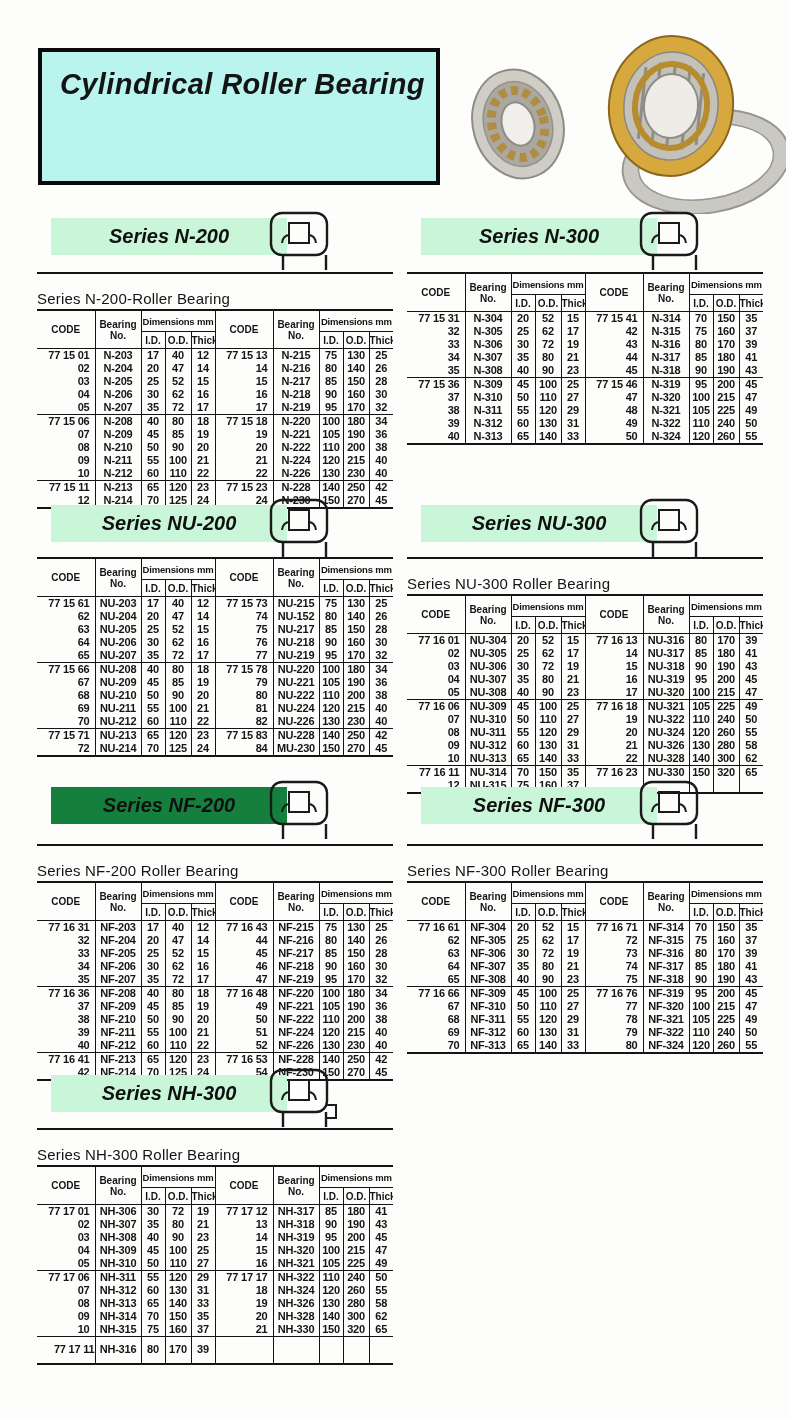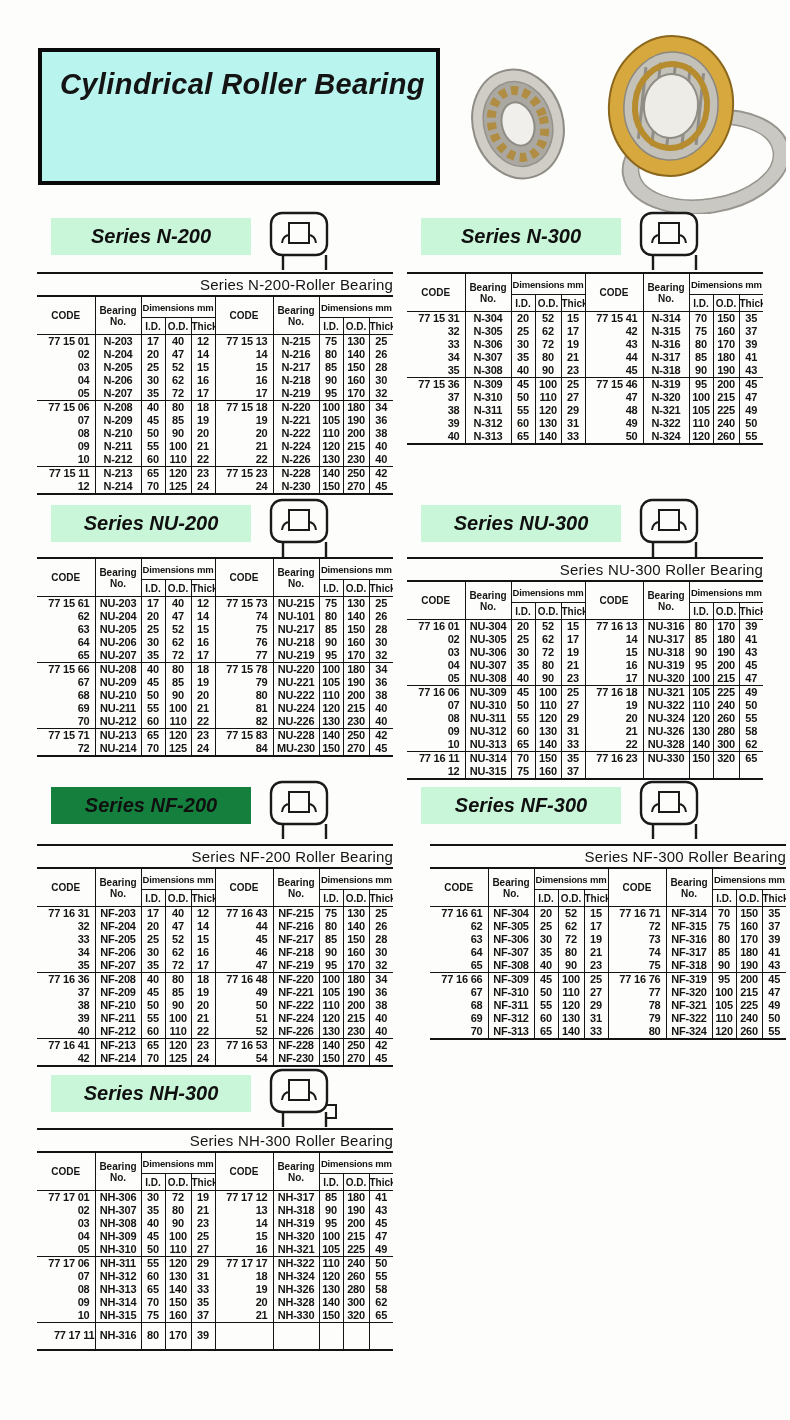--- a/index.html
+++ b/index.html
@@ -12,31 +12,31 @@
   .header-box {
     position:absolute; left:38px; top:48px; width:402px; height:137px;
     border:4px solid #0a0a0a; box-sizing:border-box; padding:16px 0 0 18px;
   }
   .title-en { font-size:29px; font-weight:bold; font-style:italic; letter-spacing:.4px; white-space:nowrap; }
   .title-ko { font-size:25px; font-weight:bold; margin-top:15px; }
   .photo { position:absolute; }
 
   
   .series-label {
-    position:absolute; width:200px; height:37px;
+    position:absolute; width:236px; height:37px;
     display:flex; align-items:center; justify-content:center;
     font-size:20px; font-weight:bold; font-style:italic; color:#101010;
   }
   .series-icon { position:absolute; }
 
   
   .rtable { position:absolute; width:356px; }
   .table-title {
-    border-top:2px solid #141414; text-align:right;
-    font-size:15px; padding:2px 0 2px 0; letter-spacing:.2px;
+    border-top:2px solid #141414; text-align:left;
+    font-size:15px; padding:16px 0 2px 0; letter-spacing:.2px;
   }
   .rtable table { width:100%; border-collapse:collapse; table-layout:fixed; border-bottom:2px solid #141414; }
   .rtable th, .rtable td {
     border-left:1px solid #141414; border-right:1px solid #141414;
     padding:0; overflow:hidden;
   }
   .rtable thead tr:first-child th { border-top:2px solid #141414; height:20px; }
   .rtable thead tr:last-child th { height:16px; border-top:1px solid #141414; }
   .rtable th { font-size:10px; font-weight:bold; text-align:center; }
   .rtable th.dims { font-size:9.5px; letter-spacing:-.2px; }
@@ -504,21 +504,21 @@
               <td class="dim">130</td>
               <td class="no-r">25</td>
             </tr>
             <tr>
               <td class="code no-l">62</td>
               <td class="bno">NU-204</td>
               <td class="dim">20</td>
               <td class="dim">47</td>
               <td class="dim">14</td>
               <td class="code">74</td>
-              <td class="bno">NU-101</td>
+              <td class="bno">NU-152</td>
               <td class="dim">80</td>
               <td class="dim">140</td>
               <td class="no-r">26</td>
             </tr>
             <tr>
               <td class="code no-l">63</td>
               <td class="bno">NU-205</td>
               <td class="dim">25</td>
               <td class="dim">52</td>
               <td class="dim">15</td>
@@ -1039,21 +1039,21 @@
       <svg class="series-icon" style="left:637px;top:779px" width="72" height="62" viewBox="0 0 72 62">
     <g fill="none" stroke="#1a1a1a" stroke-width="2.4">
       <rect x="4" y="3" width="56" height="42" rx="11"></rect>
       <rect x="22" y="13" width="20" height="20" stroke-width="2"></rect>
       <path d="M15 33 q1 -8 8 -8" stroke-width="2"></path>
       <path d="M49 33 q-1 -8 -8 -8" stroke-width="2"></path>
       <path d="M16 45 v15 M59 45 v15"></path>
 
     </g>
       </svg>
-      <div class="rtable" style="left:430px;top:844px">
+      <div class="rtable" style="left:407px;top:844px">
         <div class="table-title">Series NF-300 Roller Bearing</div>
         <table>
           <colgroup>
             <col style="width:58px">
             <col style="width:46px">
             <col style="width:24px">
             <col style="width:26px">
             <col style="width:24px">
             <col style="width:58px">
             <col style="width:46px">

